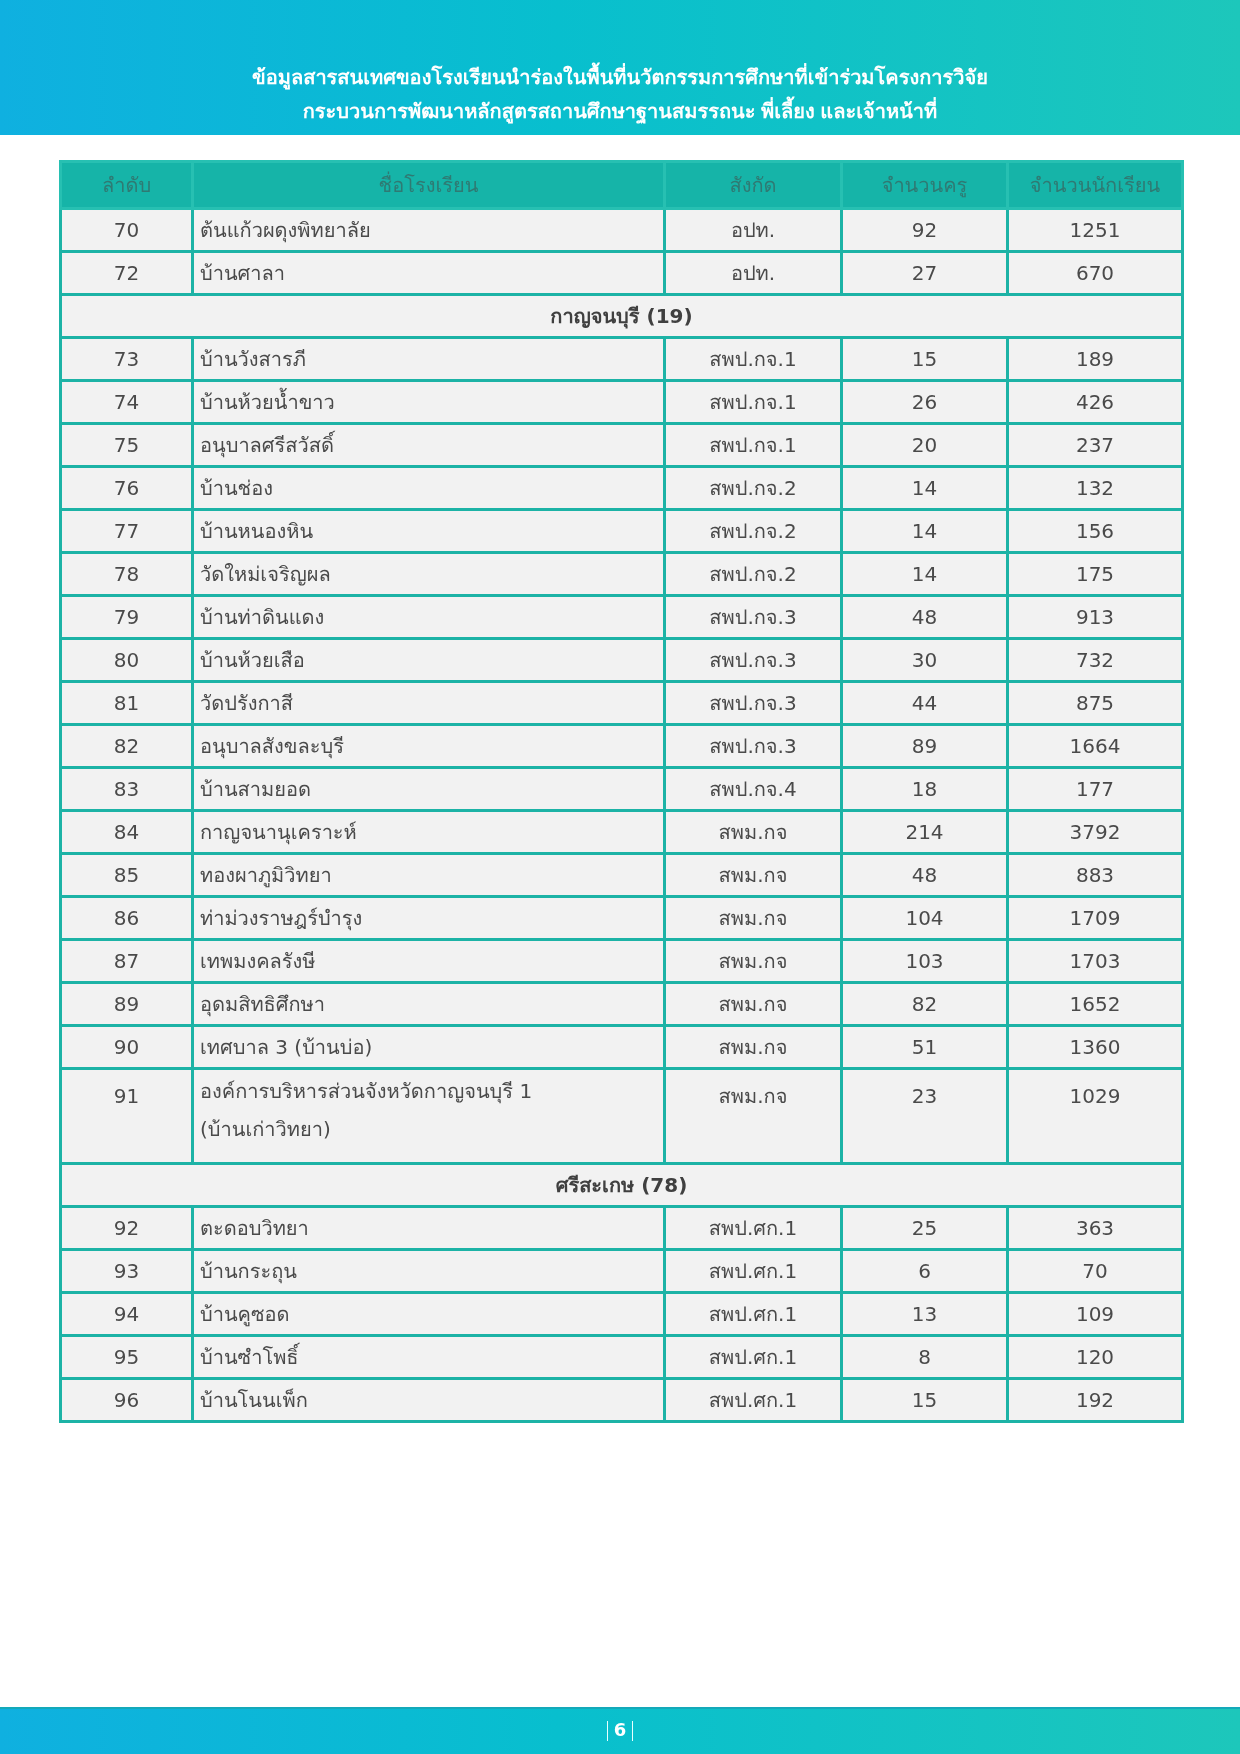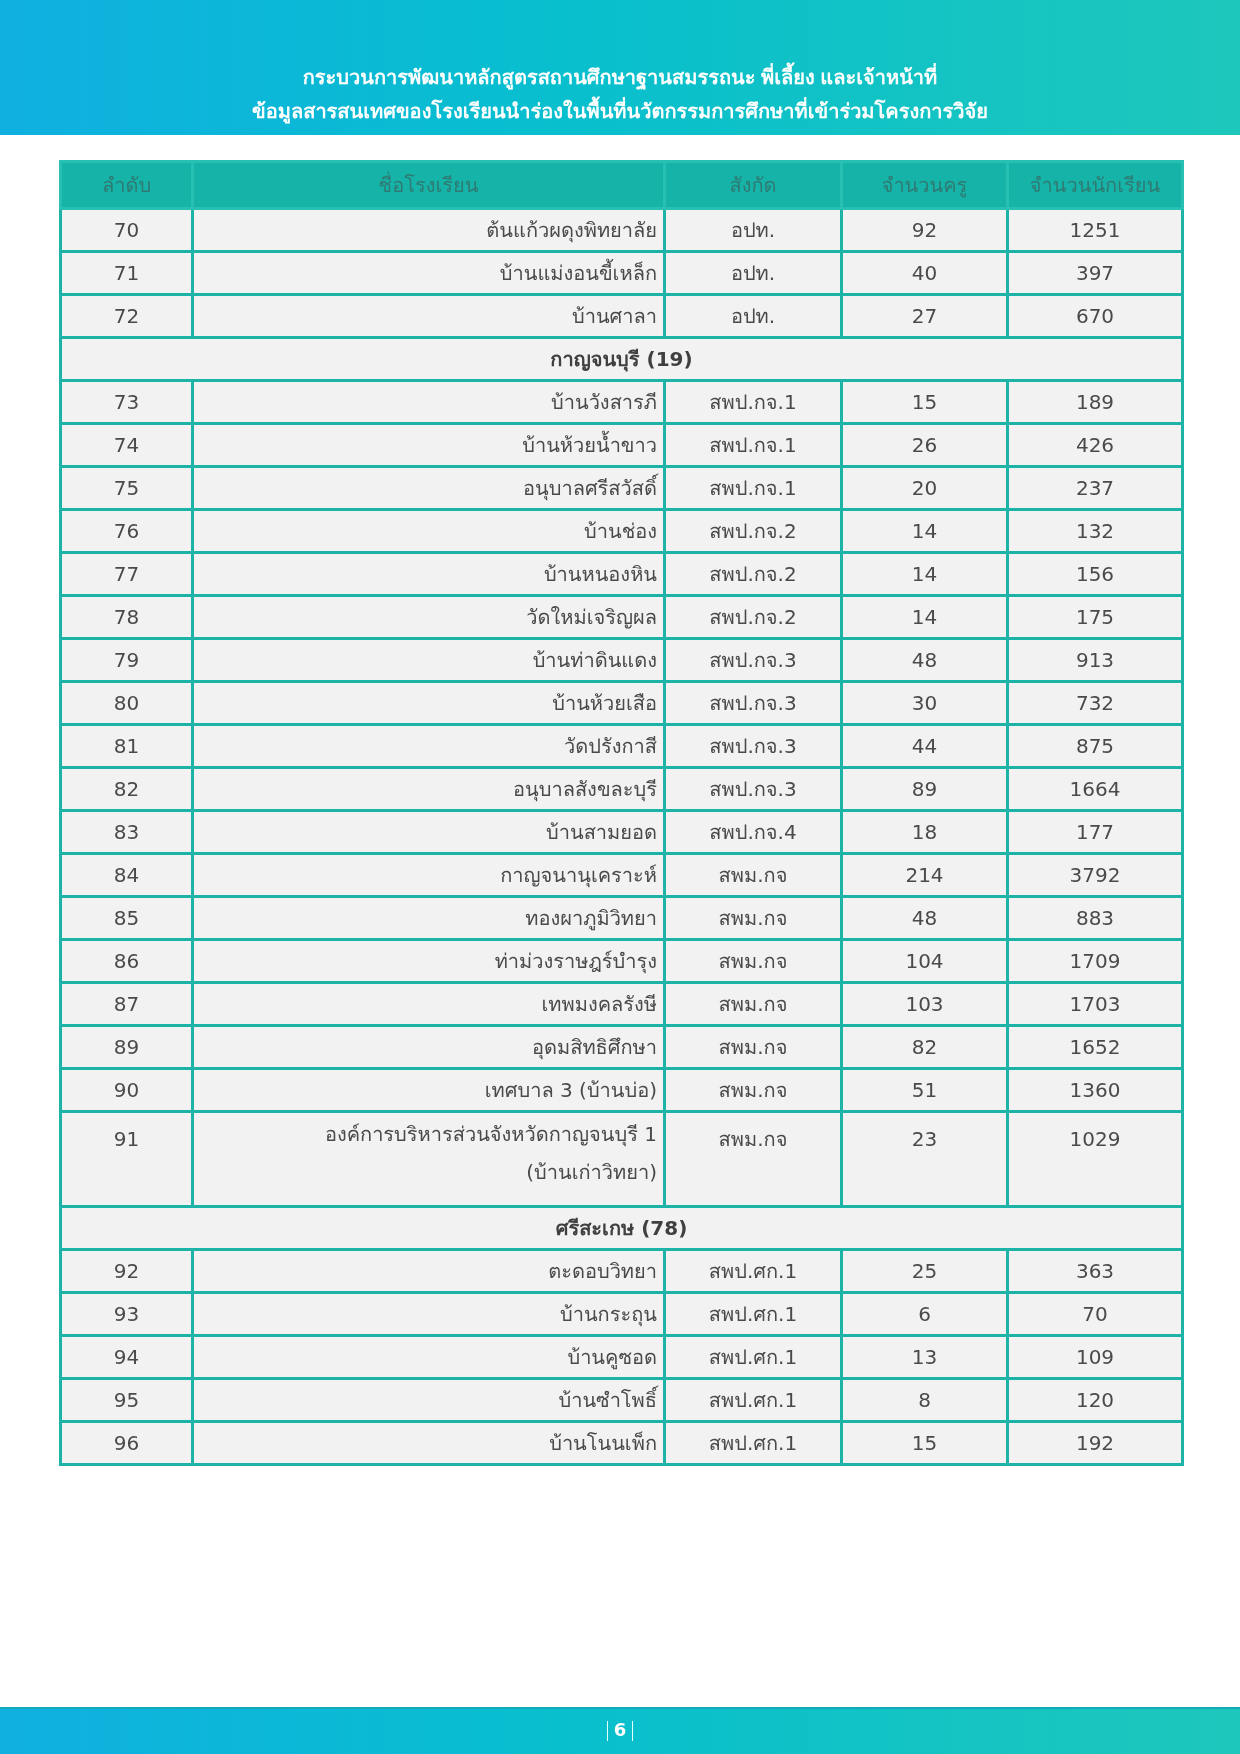--- a/index.html
+++ b/index.html
@@ -36,21 +36,21 @@
     background: #16b4a8; color: #2f7a73; font-weight: normal;
     height: 44px; font-size: 20px; padding: 0;
     border-color: #27c0b2;
     font-family: Liberation Serif, serif;
   }
   td {
     background: #f2f2f2; color: #4a4a4a; height: 40px; padding: 0 6px;
     vertical-align: middle;
   }
   td.center { text-align: center; }
-  td.left { text-align: right; }
+  td.left { text-align: left; }
   tr.tall td { height: 86px; vertical-align: top; padding-top: 6px; line-height: 40px; margin-top: 38px; }
   tr.tall td.left { line-height: 38px; padding-top: 2px; }
   tr.group td {
     text-align: center; font-weight: bold; color: #404040; height: 40px;
   }
   .bottom-band {
     position: absolute; left: 0; top: 1707px; width: 1240px; height: 47px;
     background: linear-gradient(90deg, #0fb0e0 0%, #08bfce 45%, #1dc7bb 100%);
     border-top: 2px solid #14a9b9;
   }
@@ -58,22 +58,22 @@
     position: absolute; left: 0; right: 0; top: 10px; text-align: center;
     color: #ffffff; font-weight: bold; font-size: 18px;
   }
   .page-no .bar { display: inline-block; width: 1px; height: 20px; background: #e8ffff; vertical-align: middle; margin: 0 6px; }
 </style>
 </head>
 <body>
 
 <div class="top-band">
   <div class="title">
+    <div>ข้อมูลสารสนเทศของโรงเรียนนำร่องในพื้นที่นวัตกรรมการศึกษาที่เข้าร่วมโครงการวิจัย</div>
     <div>กระบวนการพัฒนาหลักสูตรสถานศึกษาฐานสมรรถนะ พี่เลี้ยง และเจ้าหน้าที่</div>
-    <div>ข้อมูลสารสนเทศของโรงเรียนนำร่องในพื้นที่นวัตกรรมการศึกษาที่เข้าร่วมโครงการวิจัย</div>
   </div>
 </div>
 
 <div class="table-wrap">
   <table>
     <colgroup>
       <col class="c-no">
         <col class="c-name">
         <col class="c-aff">
         <col class="c-teach">
@@ -90,27 +90,20 @@
     </thead>
     <tbody id="table-body">
         <tr>
           <td class="center">70</td>
           <td class="left">ต้นแก้วผดุงพิทยาลัย</td>
           <td class="center">อปท.</td>
           <td class="center">92</td>
           <td class="center">1251</td>
         </tr>
         <tr>
-          <td class="center">71</td>
-          <td class="left">บ้านแม่งอนขี้เหล็ก</td>
-          <td class="center">อปท.</td>
-          <td class="center">40</td>
-          <td class="center">397</td>
-        </tr>
-        <tr>
           <td class="center">72</td>
           <td class="left">บ้านศาลา</td>
           <td class="center">อปท.</td>
           <td class="center">27</td>
           <td class="center">670</td>
         </tr>
         <tr class="group">
           <td colspan="5">กาญจนบุรี (19)</td>
         </tr>
         <tr>

